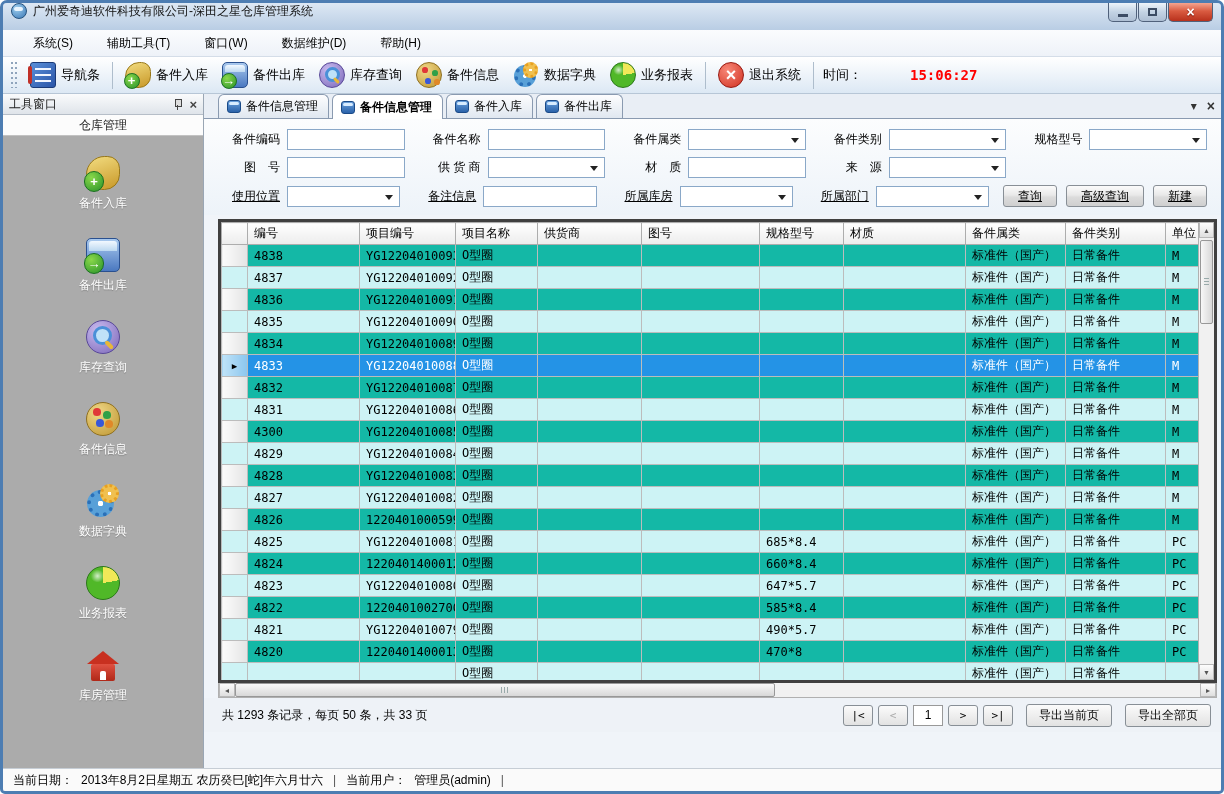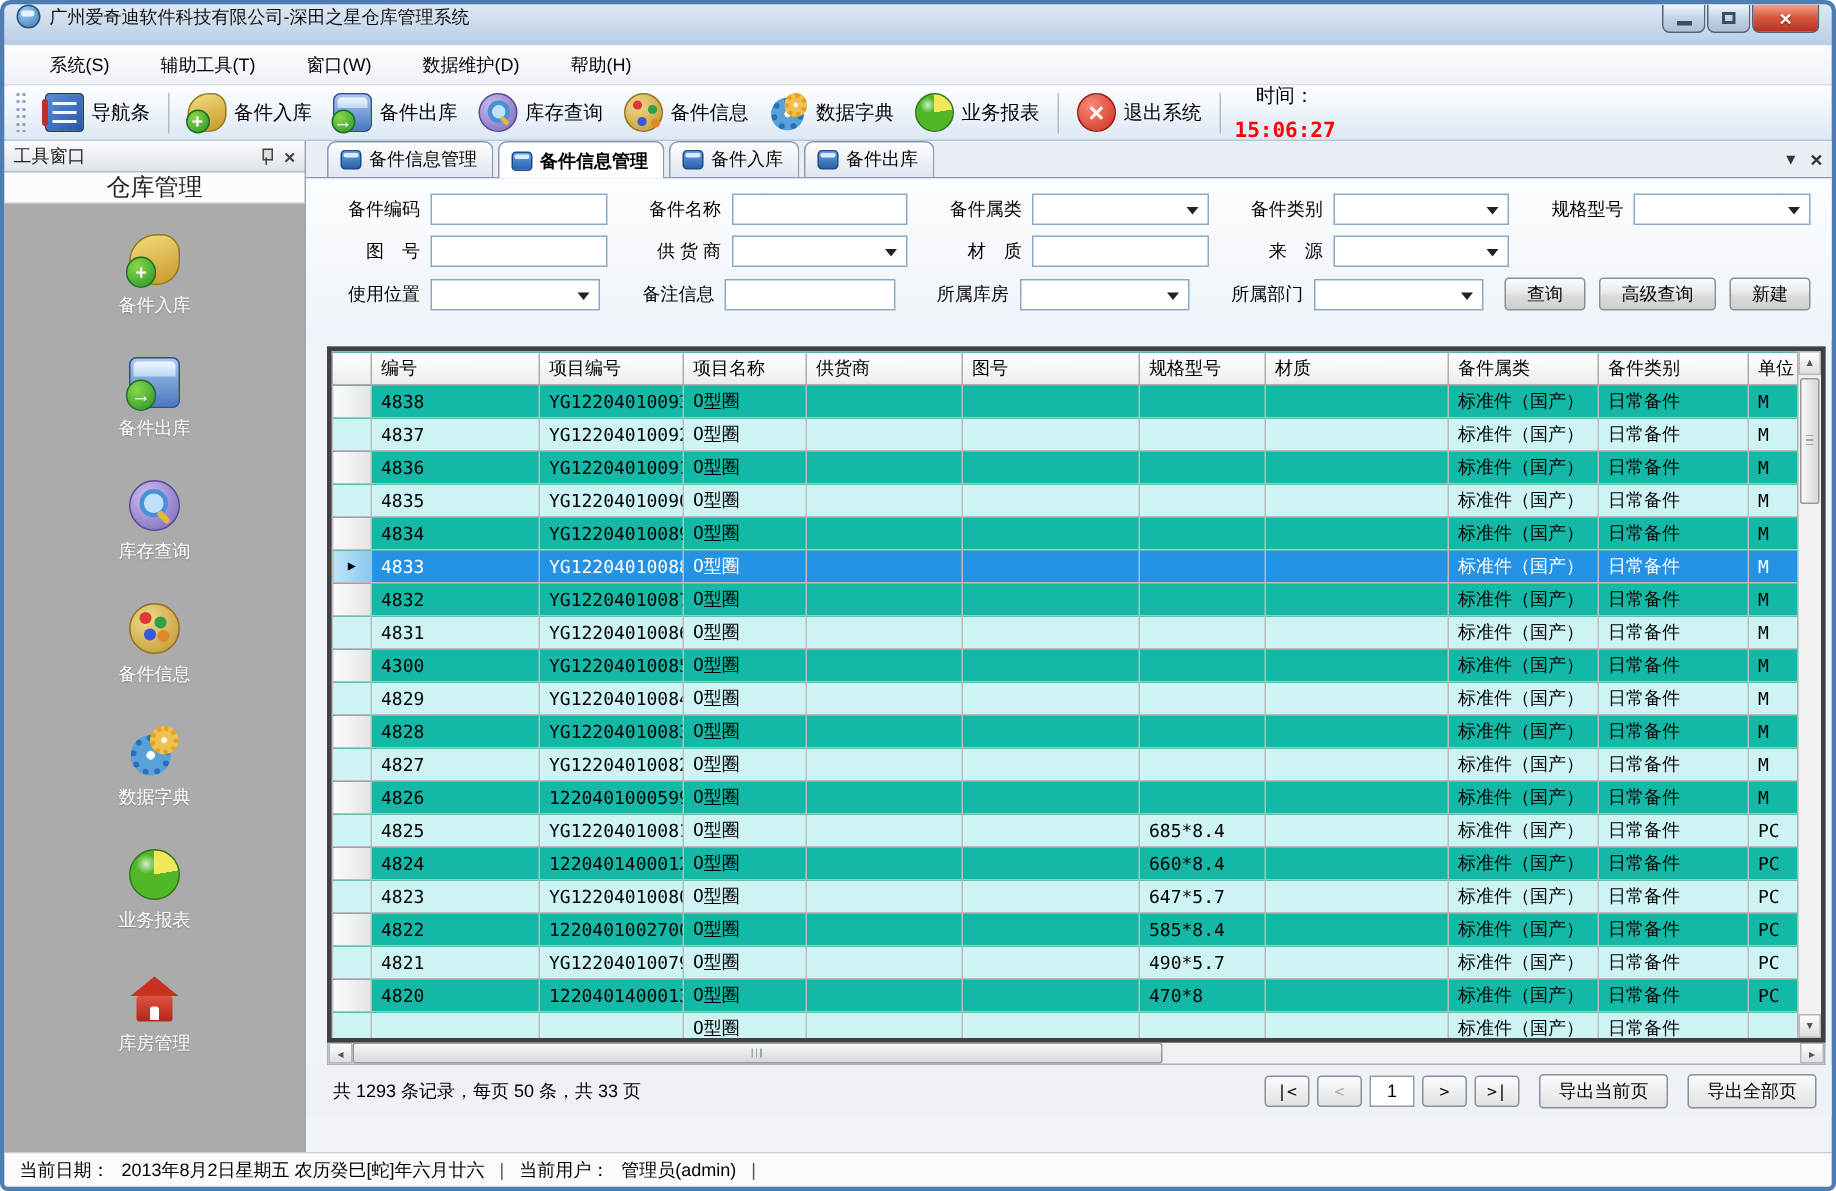--- a/index.html
+++ b/index.html
@@ -28,21 +28,21 @@
   .menu-item{font-size:12px;cursor:default;padding:3px 2px;}
   
   .toolbar{height:37px;flex:none;display:flex;align-items:center;padding:0 8px;
     background:linear-gradient(#ffffff,#dce8f4);border-bottom:1px solid #b7c6d6;}
   .grip{width:6px;height:26px;margin-right:6px;flex:none;
     background:repeating-linear-gradient(180deg,#8fa4bc 0 2px,transparent 2px 5px),
                repeating-linear-gradient(180deg,#8fa4bc 0 2px,transparent 2px 5px);
     background-size:2px 100%,2px 100%;background-position:0 0,4px 0;background-repeat:no-repeat;}
   .tool-item{display:flex;align-items:center;gap:5px;padding:3px 7px;font-size:13px;cursor:pointer;border-radius:3px;}
   .tsep{width:1px;height:27px;background:#aebdcc;margin:0 5px;flex:none;}
-  .time-wrap{display:flex;align-items:center;gap:6px;margin-left:4px;flex-direction:column;}
+  .time-wrap{display:flex;align-items:center;gap:16px;margin-left:4px;}
   .time-label{font-size:13px;}
   .time-value{font-family:"DejaVu Sans Mono",monospace;font-weight:bold;font-size:14px;}
   
   .icon{position:relative;width:26px;height:26px;display:inline-block;flex:none;}
   .sb-items .icon{width:34px;height:34px;}
   .nav-book-icon{background:linear-gradient(135deg,#5a8fd8,#2a55a8);border:1px solid #1a3a78;border-radius:3px;}
   .nav-book-icon::before{content:'';position:absolute;left:18%;top:22%;right:15%;height:56%;
     background:repeating-linear-gradient(#f2f6ff 0 2px,transparent 2px 6px);}
   .nav-book-icon::after{content:'';position:absolute;left:-3px;top:12%;width:4px;height:76%;background:#c03028;border-radius:2px;}
   .stock-in-icon{background:linear-gradient(160deg,#f2dc80,#c89828);border:1px solid #997818;border-radius:60% 40% 50% 50%;}
@@ -83,40 +83,40 @@
   .content{flex:1;display:flex;min-height:0;}
   .sidebar{width:201px;flex:none;display:flex;flex-direction:column;border-right:1px solid #9aa6b4;background:#ababab;}
   .sb-title{height:21px;flex:none;display:flex;align-items:center;justify-content:space-between;padding:0 6px;
     background:linear-gradient(#fafbfc,#dfe4ea);border-bottom:1px solid #b6bec8;font-size:12px;color:#222;gap:24px;}
   .sb-ctrl{display:flex;align-items:center;gap:8px;color:#444;}
   .pin{width:7px;height:11px;position:relative;display:inline-block;}
   .pin::before{content:'';position:absolute;left:1px;top:0;width:5px;height:6px;border:1px solid #444;background:#ddd;}
   .pin::after{content:'';position:absolute;left:3px;top:6px;width:1px;height:5px;background:#444;}
   .sbx{font-size:13px;font-weight:bold;line-height:1;cursor:pointer;}
   .sb-group{height:21px;flex:none;display:grid;place-items:center;background:#fcfcfc;
-    border-bottom:1px solid #c2c2c2;font-size:16px;color:#222;}
+    border-bottom:1px solid #c2c2c2;font-size:12px;color:#222;}
   .sb-items{flex:1;display:flex;flex-direction:column;align-items:center;padding-top:20px;overflow:hidden;}
   .sb-item{display:flex;flex-direction:column;align-items:center;gap:5px;margin-bottom:26px;cursor:pointer;}
   .sb-item .lbl{color:#fff;font-size:12px;text-shadow:0 1px 1px rgba(0,0,0,.25);}
   
   .main{flex:1;display:flex;flex-direction:column;min-width:0;background:#f0f4f9;}
   .tabstrip{height:25px;flex:none;display:flex;align-items:flex-end;justify-content:space-between;
     padding:0 6px 0 14px;background:#e9eef5;border-bottom:1px solid #8a9ab0;}
   .tabs{display:flex;align-items:flex-end;gap:3px;}
   .tab{display:flex;align-items:center;gap:5px;padding:3px 10px 3px 8px;font-size:12px;cursor:pointer;
     border:1px solid #8a9ab0;border-bottom:none;border-radius:6px 6px 0 0;
     background:linear-gradient(#fdfdfe,#e0e7f0);position:relative;top:0;}
   .tab.active{background:#fff;font-weight:bold;padding-top:4px;top:1px;}
   .ts-ctrl{display:flex;align-items:center;gap:10px;padding-bottom:5px;color:#333;}
   .tsa,.tsx{cursor:pointer;font-size:12px;line-height:1;}
   .tsx{font-weight:bold;font-size:14px;}
   
   .form-panel{flex:none;margin:0;padding:10px 14px 8px 14px;background:linear-gradient(#fcfdfe,#edf3f9);}
   .form-row{display:grid;grid-template-columns:repeat(5,1fr);column-gap:14px;row-gap:7px;margin-bottom:7px;}
-  .form-row:last-child{margin-bottom:12px;}
+  .form-row:last-child{margin-bottom:0;text-decoration:underline;}
   .fcell{display:flex;align-items:center;gap:7px;min-width:0;}
   .flabel{flex:0 0 62px;text-align:right;font-size:12px;white-space:nowrap;}
   .finput{flex:1;height:21px;border:1px solid #8aa8c8;background:#fff;min-width:0;}
   .combo{flex:1;height:21px;border:1px solid #8aa8c8;background:#fff;position:relative;min-width:0;cursor:pointer;}
   .combo::after{content:'';position:absolute;right:6px;top:8px;border-left:4px solid transparent;
     border-right:4px solid transparent;border-top:5px solid #222;}
   .fbtns{display:flex;align-items:center;justify-content:flex-end;gap:9px;}
   .btn{height:22px;padding:0 14px;font-size:12px;border:1px solid #888f96;border-radius:3px;cursor:pointer;
     background:linear-gradient(#fbfbfb,#e9e9e9 45%,#dcdcdc 55%,#cfcfcf);white-space:nowrap;
     font-family:"Liberation Sans","DejaVu Sans",sans-serif;}
@@ -229,21 +229,21 @@
         <span>业务报表</span>
       </div>
       <div class="tsep"></div>
       <div class="tool-item">
         <span class="icon exit-icon"></span>
         <span>退出系统</span>
       </div>
       <div class="tsep"></div>
       <div class="time-wrap">
         <span class="time-label">时间：</span>
-        <span class="time-value" style="color: rgb(255, 0, 0);">15:06:27</span>
+        <span class="time-value" style="color: rgb(255, 0, 0); margin-left: 32px;">15:06:27</span>
       </div>
     </div>
 
   <div class="content">
 
     <div class="sidebar">
       <div class="sb-title">
         <span>工具窗口</span>
         <span class="sb-ctrl">
           <span class="pin"></span>

